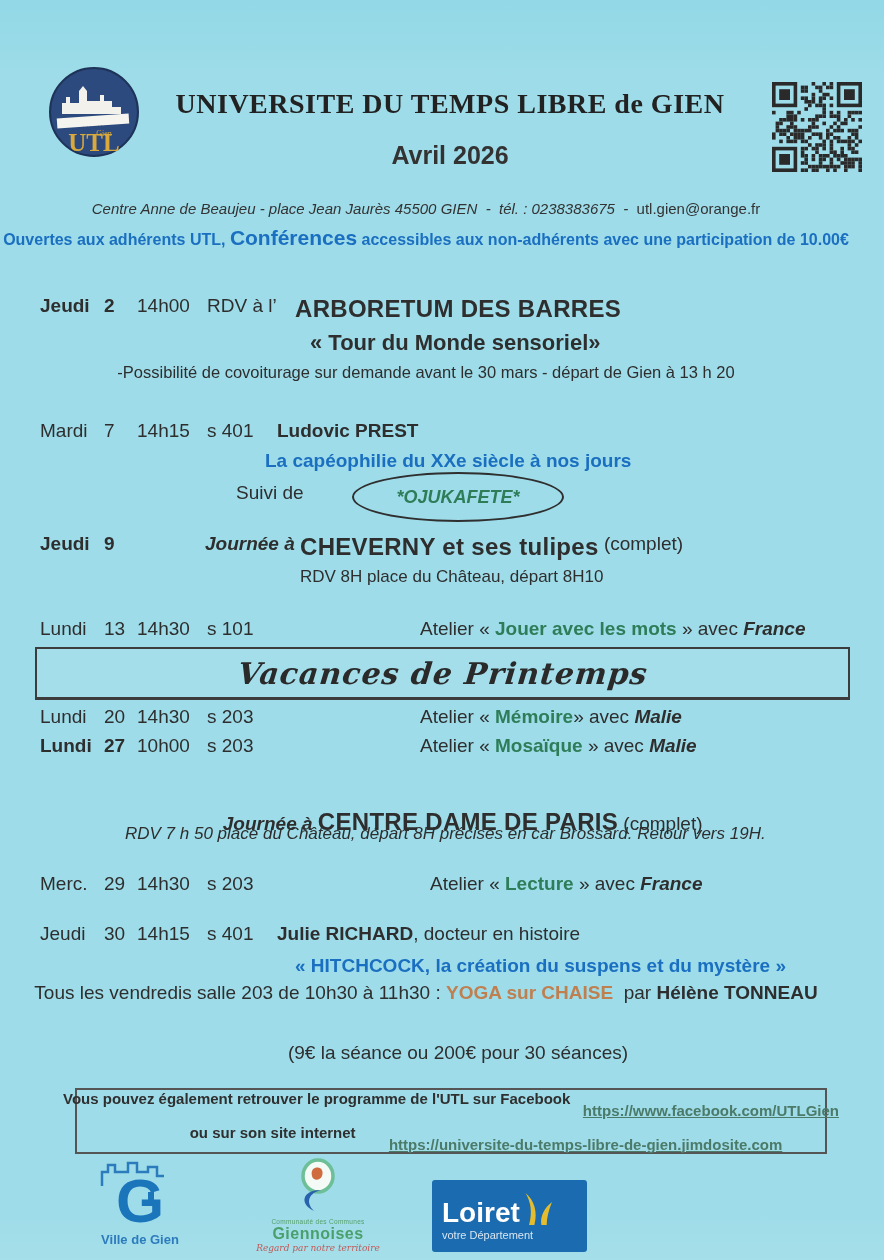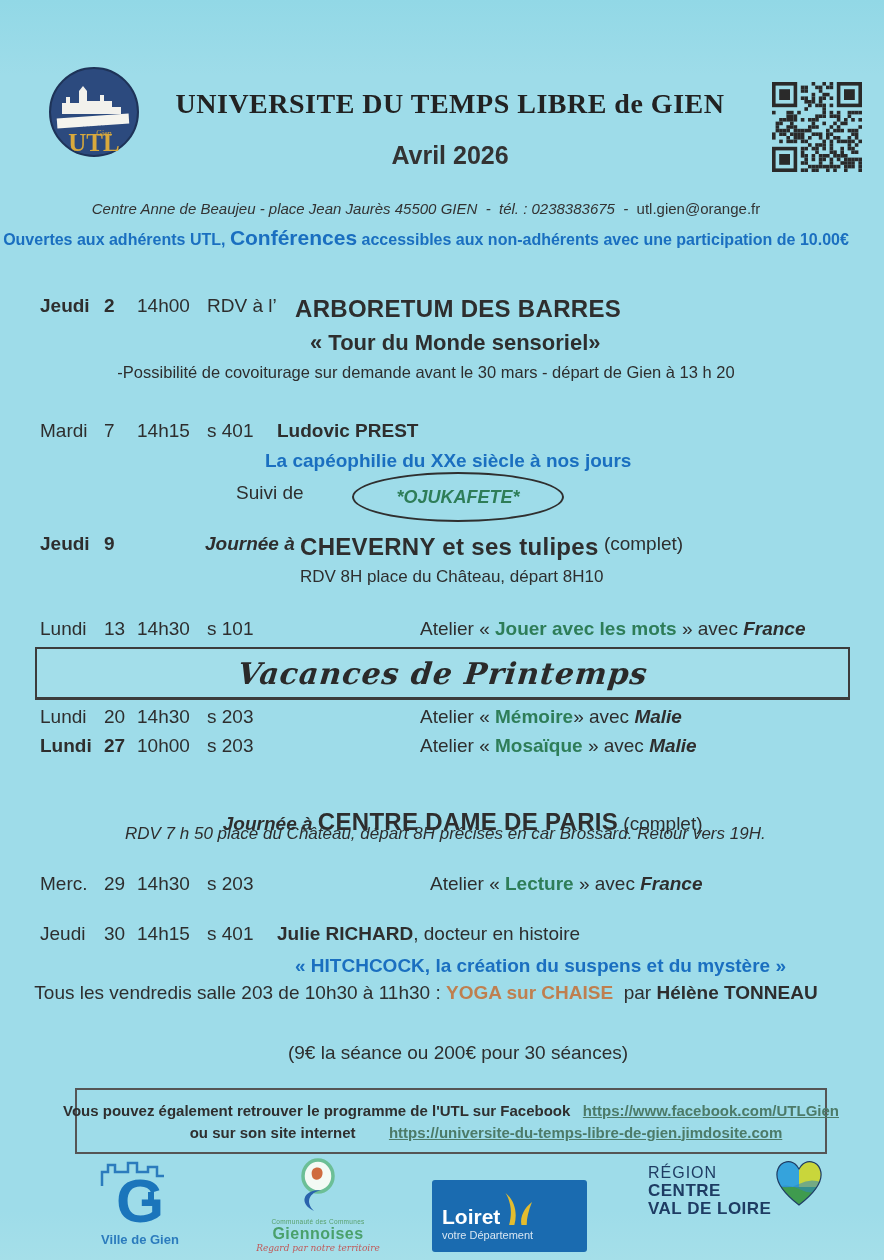--- a/index.html
+++ b/index.html
@@ -29,27 +29,27 @@
   .notice{font-size:16px;font-weight:bold;color:var(--blue-text,#1a6fc0);}
   .notice .bigword{font-size:21px;}
   .oval{position:absolute;display:flex;align-items:center;justify-content:center;
         border:2px solid #2f2f2f;border-radius:50%;}
   .oval span{color:var(--green-text,#2e7d58);font-weight:bold;font-style:italic;font-size:18px;}
   .banner-box{position:absolute;border:2px solid #3c3c3c;border-bottom-width:3px;background:rgba(255,255,255,0.06);
         display:flex;align-items:center;justify-content:center;}
   .script{font-family:"DejaVu Serif",serif;font-style:italic;font-weight:bold;font-size:30px;color:#2a2a2a;transform:skewX(-6deg);letter-spacing:1px;}
   .fb-box{position:absolute;border:2px solid #555;display:flex;flex-direction:column;justify-content:center;gap:5px;font-size:15px;font-weight:bold;color:#2f2f2f;}
   .fb-row{display:flex;justify-content:center;white-space:pre;}
-  a.link{color:var(--link,#4c7a68);text-decoration:underline;font-weight:bold;}
+  a.link{color:var(--link,#4c7a68);text-decoration:underline;font-weight:bold;margin-top:12px;}
   .partner-label{font-weight:bold;color:#2b7bbd;font-size:13px;text-align:center;}
   .gcc-small{font-size:6.5px;color:#58a06c;text-align:center;letter-spacing:.3px;}
   .gcc-name{font-size:16px;font-weight:bold;color:#4aa06b;text-align:center;letter-spacing:.5px;}
   .gcc-tag{font-size:9px;font-style:italic;color:#c05a5a;text-align:center;font-family:"DejaVu Serif",serif;}
   .loiret-box{position:absolute;background:#1a6bb0;border-radius:3px;color:#fff;display:flex;flex-direction:column;justify-content:center;padding:4px 10px;}
-  .loiret-main{display:flex;align-items:flex-end;gap:2px;font-size:21px;font-weight:bold;line-height:1;}
+  .loiret-main{display:flex;align-items:flex-end;gap:2px;font-size:28px;font-weight:bold;line-height:1;}
   .loiret-sub{font-size:11px;color:#d8e6f2;margin-top:2px;}
   .region{position:absolute;display:flex;align-items:flex-start;gap:2px;}
   .region-lines{color:#1e3c63;line-height:1.05;}
   .r1{font-size:16px;letter-spacing:1px;}
   .r2,.r3{font-size:17px;font-weight:bold;letter-spacing:.5px;}
 </style>
 </head>
 <body>
 
 <div class="page" style="--paper: #9edce9; --ink: #2e2e2e; --blue-text: #1a6fc0; --green-text: #2e7d58; --orange-text: #bf7f4f; --link: #4c7a68;">
@@ -386,35 +386,14 @@
     <div class="loiret-main">
         <span>Loiret</span>
         <svg width="30" height="36" viewBox="0 0 34 40">
           <path d="M8,38 C12,24 10,12 4,2 C14,10 18,24 14,38 Z" fill="#e3bc2f"></path>
           <path d="M22,38 C20,28 26,18 34,12 C30,22 28,30 28,38 Z" fill="#e3bc2f"></path>
         </svg>
       </div>
     <div class="loiret-sub">votre Département</div>
   </div>
 
-  <div class="region" style="left:648px;top:1165px;">
-    <div class="region-lines">
-      <div class="r1">RÉGION</div>
-      <div class="r2">CENTRE</div>
-      <div class="r3">VAL DE LOIRE</div>
-    </div>
-    <svg width="52" height="52" viewBox="0 0 52 52" style="margin-top:-8px;">
-      <defs>
-          <clipPath id="hc">
-            <path d="M26,48 C8,34 1,22 5,12 C8,4 18,2 24,9 L26,12 L28,9 C34,2 44,4 47,12 C51,22 44,34 26,48 Z"></path>
-          </clipPath>
-        </defs>
-      <g clip-path="url(#hc)">
-        <rect x="0" y="0" width="26" height="30" fill="#35a3dc"></rect>
-        <rect x="26" y="0" width="26" height="30" fill="#c9d63b"></rect>
-        <rect x="0" y="30" width="52" height="22" fill="#3f9b4e"></rect>
-        <path d="M0,27 q13,7 26,0 q13,-7 26,0 l0,5 q-13,7 -26,0 q-13,-7 -26,0 z" fill="#2e86c1" opacity="0.55"></path>
-      </g>
-      <path d="M26,48 C8,34 1,22 5,12 C8,4 18,2 24,9 L26,12 L28,9 C34,2 44,4 47,12 C51,22 44,34 26,48 Z" fill="none" stroke="#1e3c63" stroke-width="1.2"></path>
-    </svg>
-  </div>
 
 </div>
 
 </body></html>

